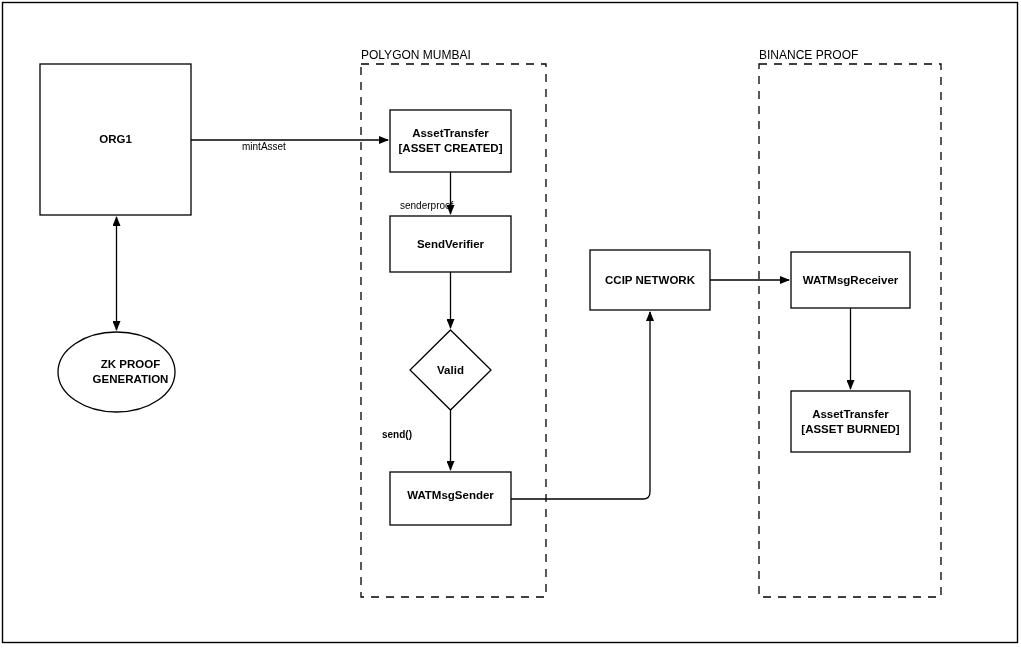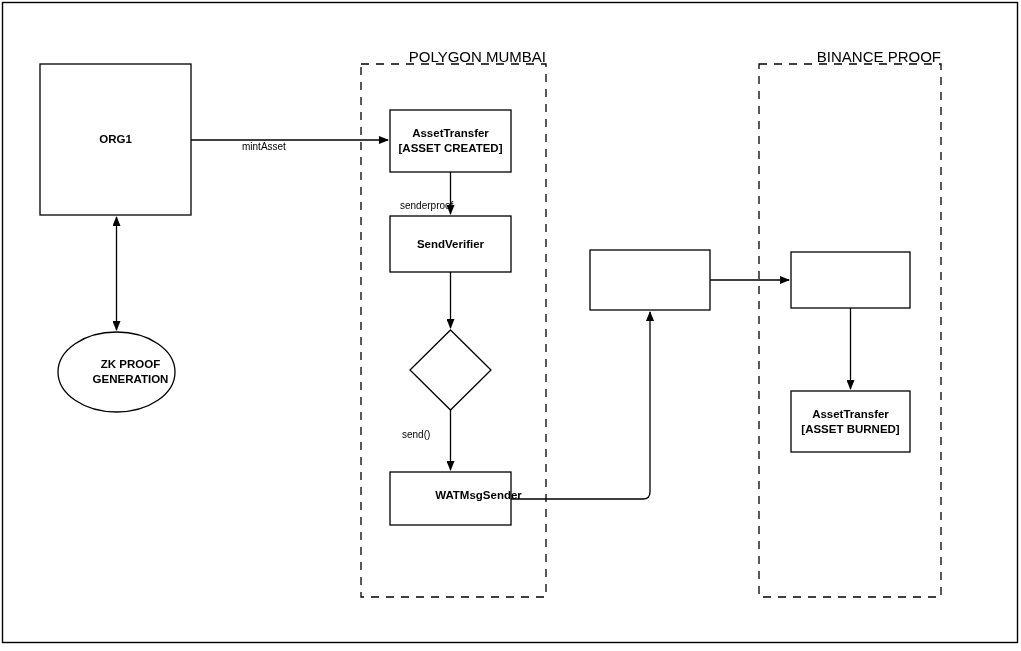--- a/index.html
+++ b/index.html
@@ -41,23 +41,23 @@
   .edge-label {
     position: absolute;
     font-size: 10px;
     color: #000000;
     text-align: left;
     white-space: nowrap;
     pointer-events: none;
   }
   .group-title {
     position: absolute;
-    font-size: 15px;
+    font-size: 12px;
     color: #000000;
-    text-align: right;
+    text-align: left;
     white-space: nowrap;
     pointer-events: none;
   }
 </style>
 </head>
 <body>
 
 <div id="canvas">
 
   <svg id="svg-layer" viewBox="0 0 1021 651" xmlns="http://www.w3.org/2000/svg">
@@ -117,27 +117,30 @@
   <div class="node-label" style="left:40px; top:64px; width:151px; height:151px;">ORG1</div>
 
   <div class="node-label" style="left:72px; top:332px; width:117px; height:80px;">ZK PROOF
 GENERATION</div>
 
   <div class="node-label" style="left:390px; top:110px; width:121px; height:62px;">AssetTransfer
 [ASSET CREATED]</div>
 
   <div class="node-label" style="left:390px; top:216px; width:121px; height:56px;">SendVerifier</div>
 
+  <div class="node-label" style="left:410px; top:330px; width:81px; height:80px;">Valid</div>
 
-  <div class="node-label" style="left:390px; top:472px; width:121px; height:46px;padding-left:28px;">WATMsgSender</div>
+  <div class="node-label" style="left:390px; top:472px; width:121px; height:46px;">WATMsgSender</div>
 
+  <div class="node-label" style="left:590px; top:250px; width:120px; height:60px;">CCIP NETWORK</div>
 
+  <div class="node-label" style="left:791px; top:252px; width:119px; height:56px;">WATMsgReceiver</div>
 
   <div class="node-label" style="left:791px; top:391px; width:119px; height:61px;">AssetTransfer
 [ASSET BURNED]</div>
 
   <div class="edge-label" style="left:242px; top:141px; width:100px;">mintAsset</div>
 
   <div class="edge-label" style="left:400px; top:200px; width:100px;">senderproof</div>
 
-  <div class="edge-label" style="left:402px; top:429px; width:100px;">send()</div>
+  <div class="edge-label" style="left:382px; top:429px; width:100px;font-weight:bold;">send()</div>
 
 </div>
 
 </body></html>

